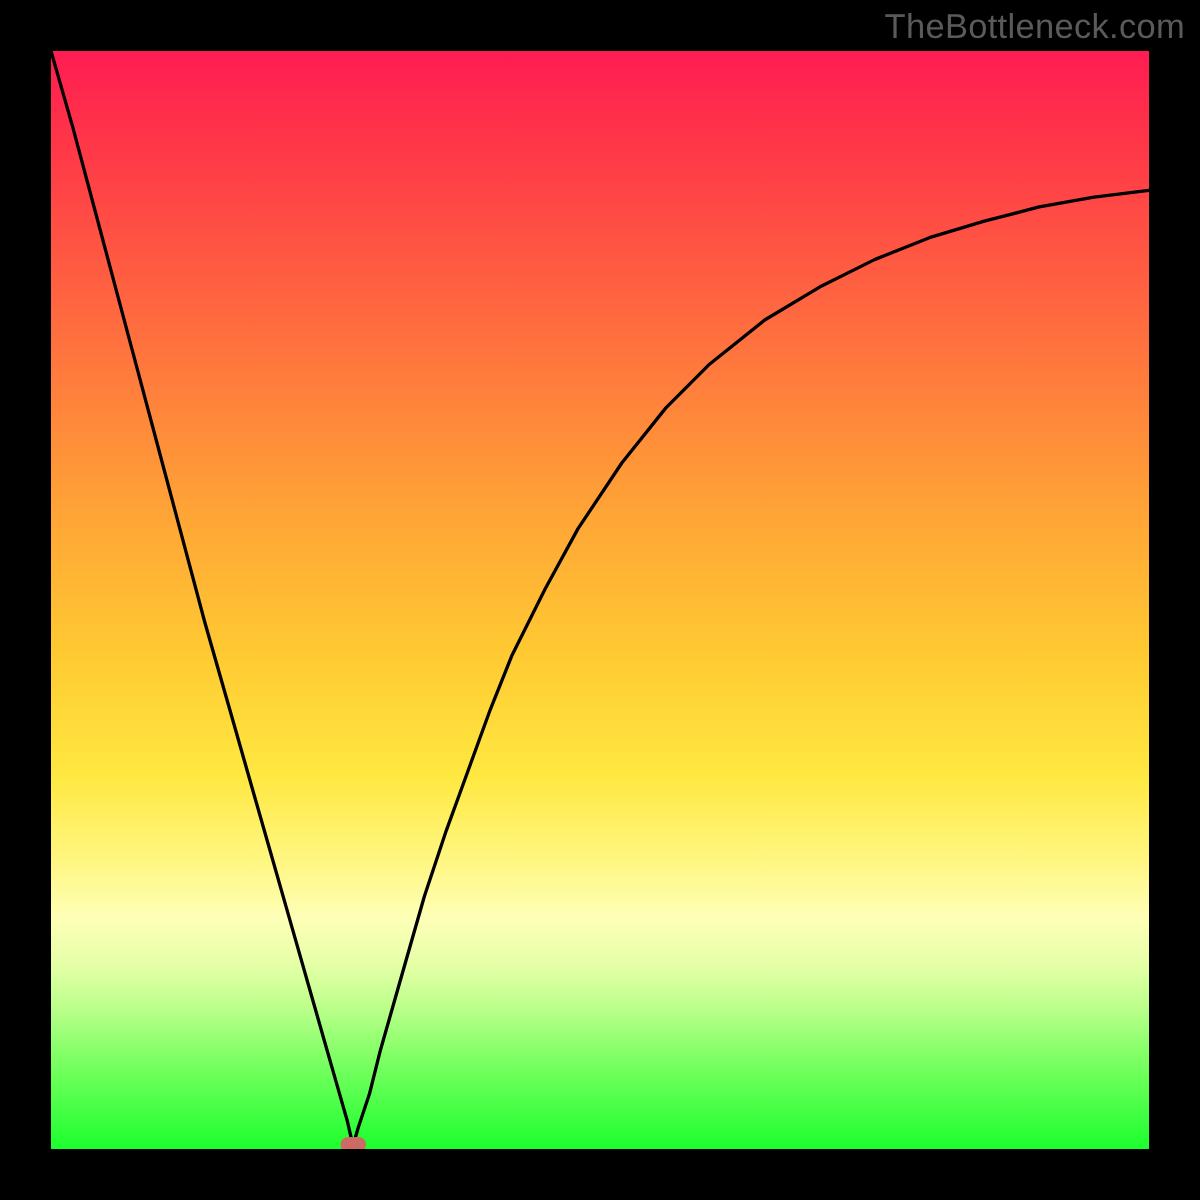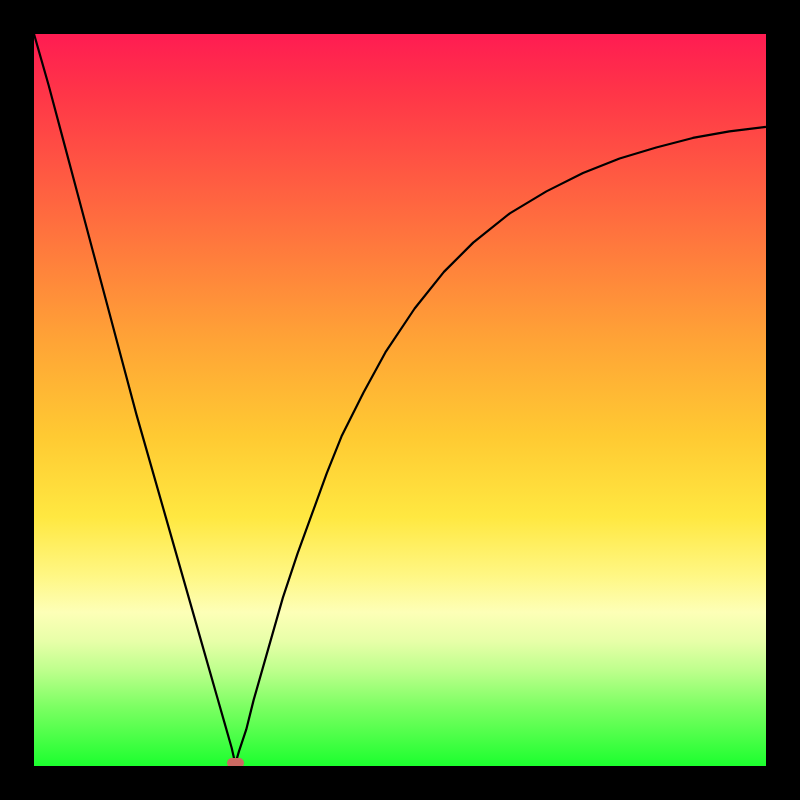--- a/index.html
+++ b/index.html
@@ -79,13 +79,14 @@
   <div class="plot">
     <div class="gradient"></div>
 
     <svg class="curve" viewBox="0 0 732 732" preserveAspectRatio="none">
       <path id="curve-path" fill="none" stroke="#000" stroke-width="2.2" stroke-linejoin="round" d="M0.00 0.00 L14.64 51.24 L29.28 106.14 L43.92 161.04 L58.56 215.94 L73.20 270.84 L87.84 325.74 L102.48 380.64 L117.12 431.88 L131.76 483.12 L146.40 534.36 L161.04 585.60 L175.68 636.84 L183.00 662.46 L190.32 688.08 L197.64 713.70 L201.30 729.80 L204.96 717.36 L212.28 695.40 L219.60 666.12 L234.24 614.88 L248.88 563.64 L263.52 519.72 L278.16 479.46 L292.80 439.20 L307.44 402.60 L329.40 358.68 L351.36 318.42 L380.64 274.50 L409.92 237.90 L439.20 208.62 L475.80 179.34 L512.40 157.38 L549.00 139.08 L585.60 124.44 L622.20 113.46 L658.80 103.94 L695.40 97.36 L732.00 92.96"></path>
     </svg>
 
     <div id="min-marker" class="minmarker" style="left: 192.8px; top: 724px;"></div>
   </div>
 
+  <div class="watermark">TheBottleneck.com</div>
 </div>
 
 </body></html>

